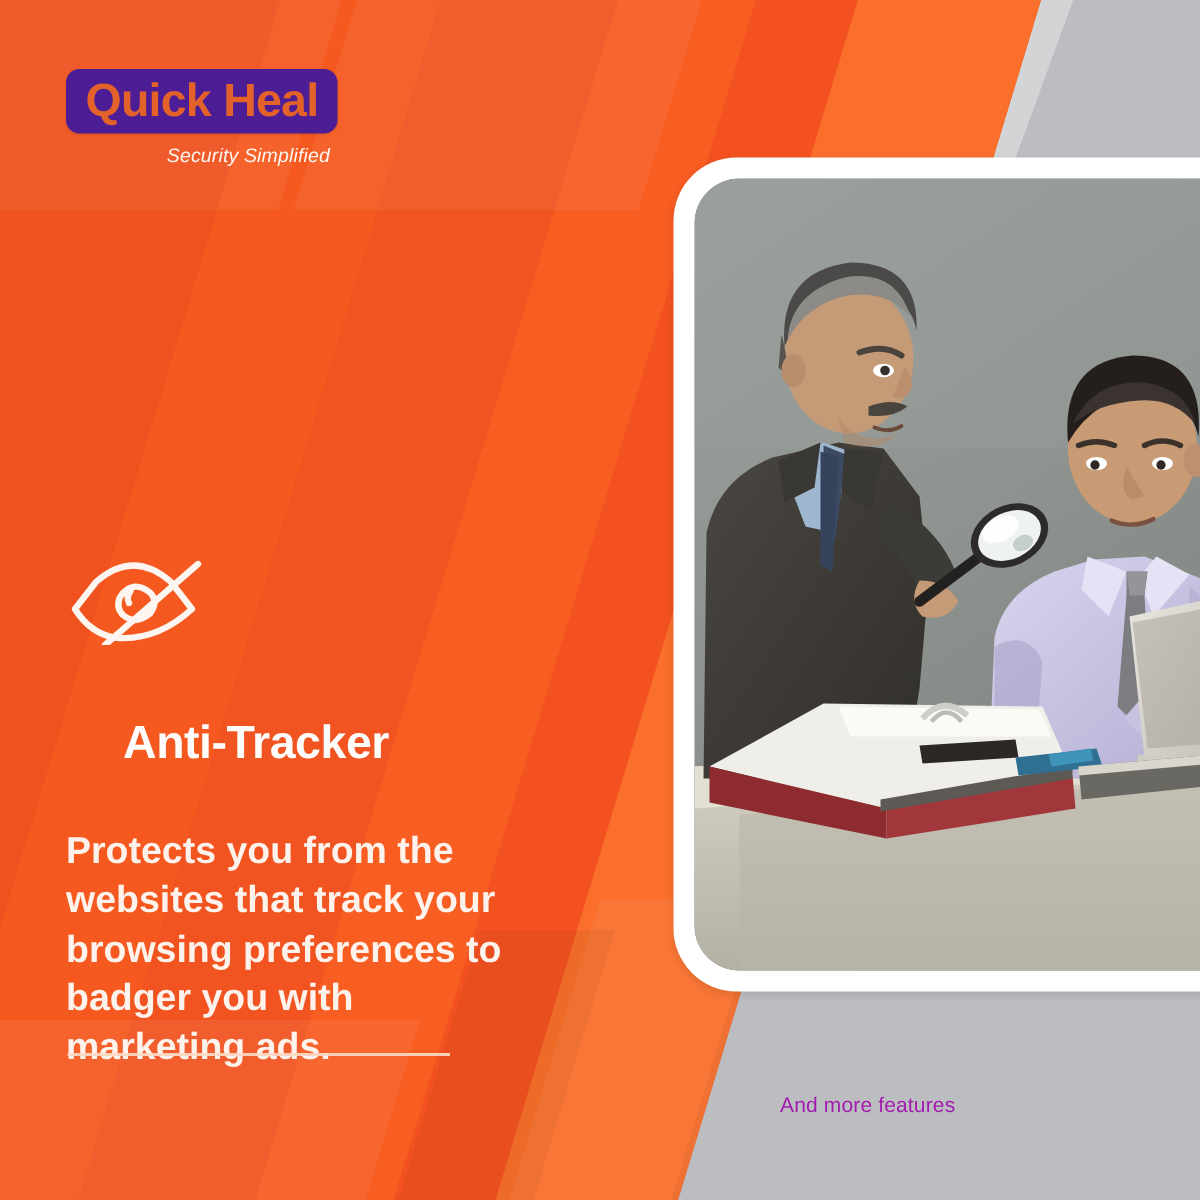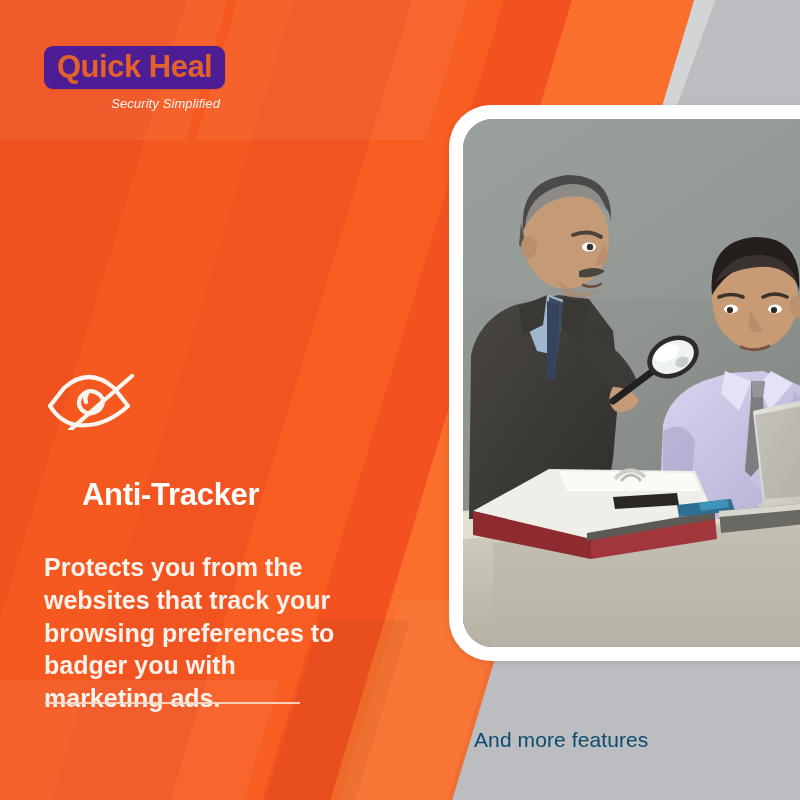--- a/index.html
+++ b/index.html
@@ -120,22 +120,22 @@
   .photo {
     position:absolute; left:14px; top:14px; right:0; bottom:14px;
     border-radius:30px 0 0 30px;
     overflow:hidden;
     background:#8d9390;
   }
   .photo svg { display:block; width:100%; height:100%; }
 
   
   .footer-text {
-    position:absolute; left:474px; top:728px;
-    font-size:21px; color:#0c4a6e; letter-spacing:0.1px;
+    position:absolute; left:520px; top:728px;
+    font-size:14px; color:#a21caf; letter-spacing:0.1px;
   }
 </style>
 </head>
 <body>
 
 <div id="canvas">
 
   <div class="gray-base">
     <div class="gray-band gb4"></div>
     <div class="gray-band gb3"></div>

